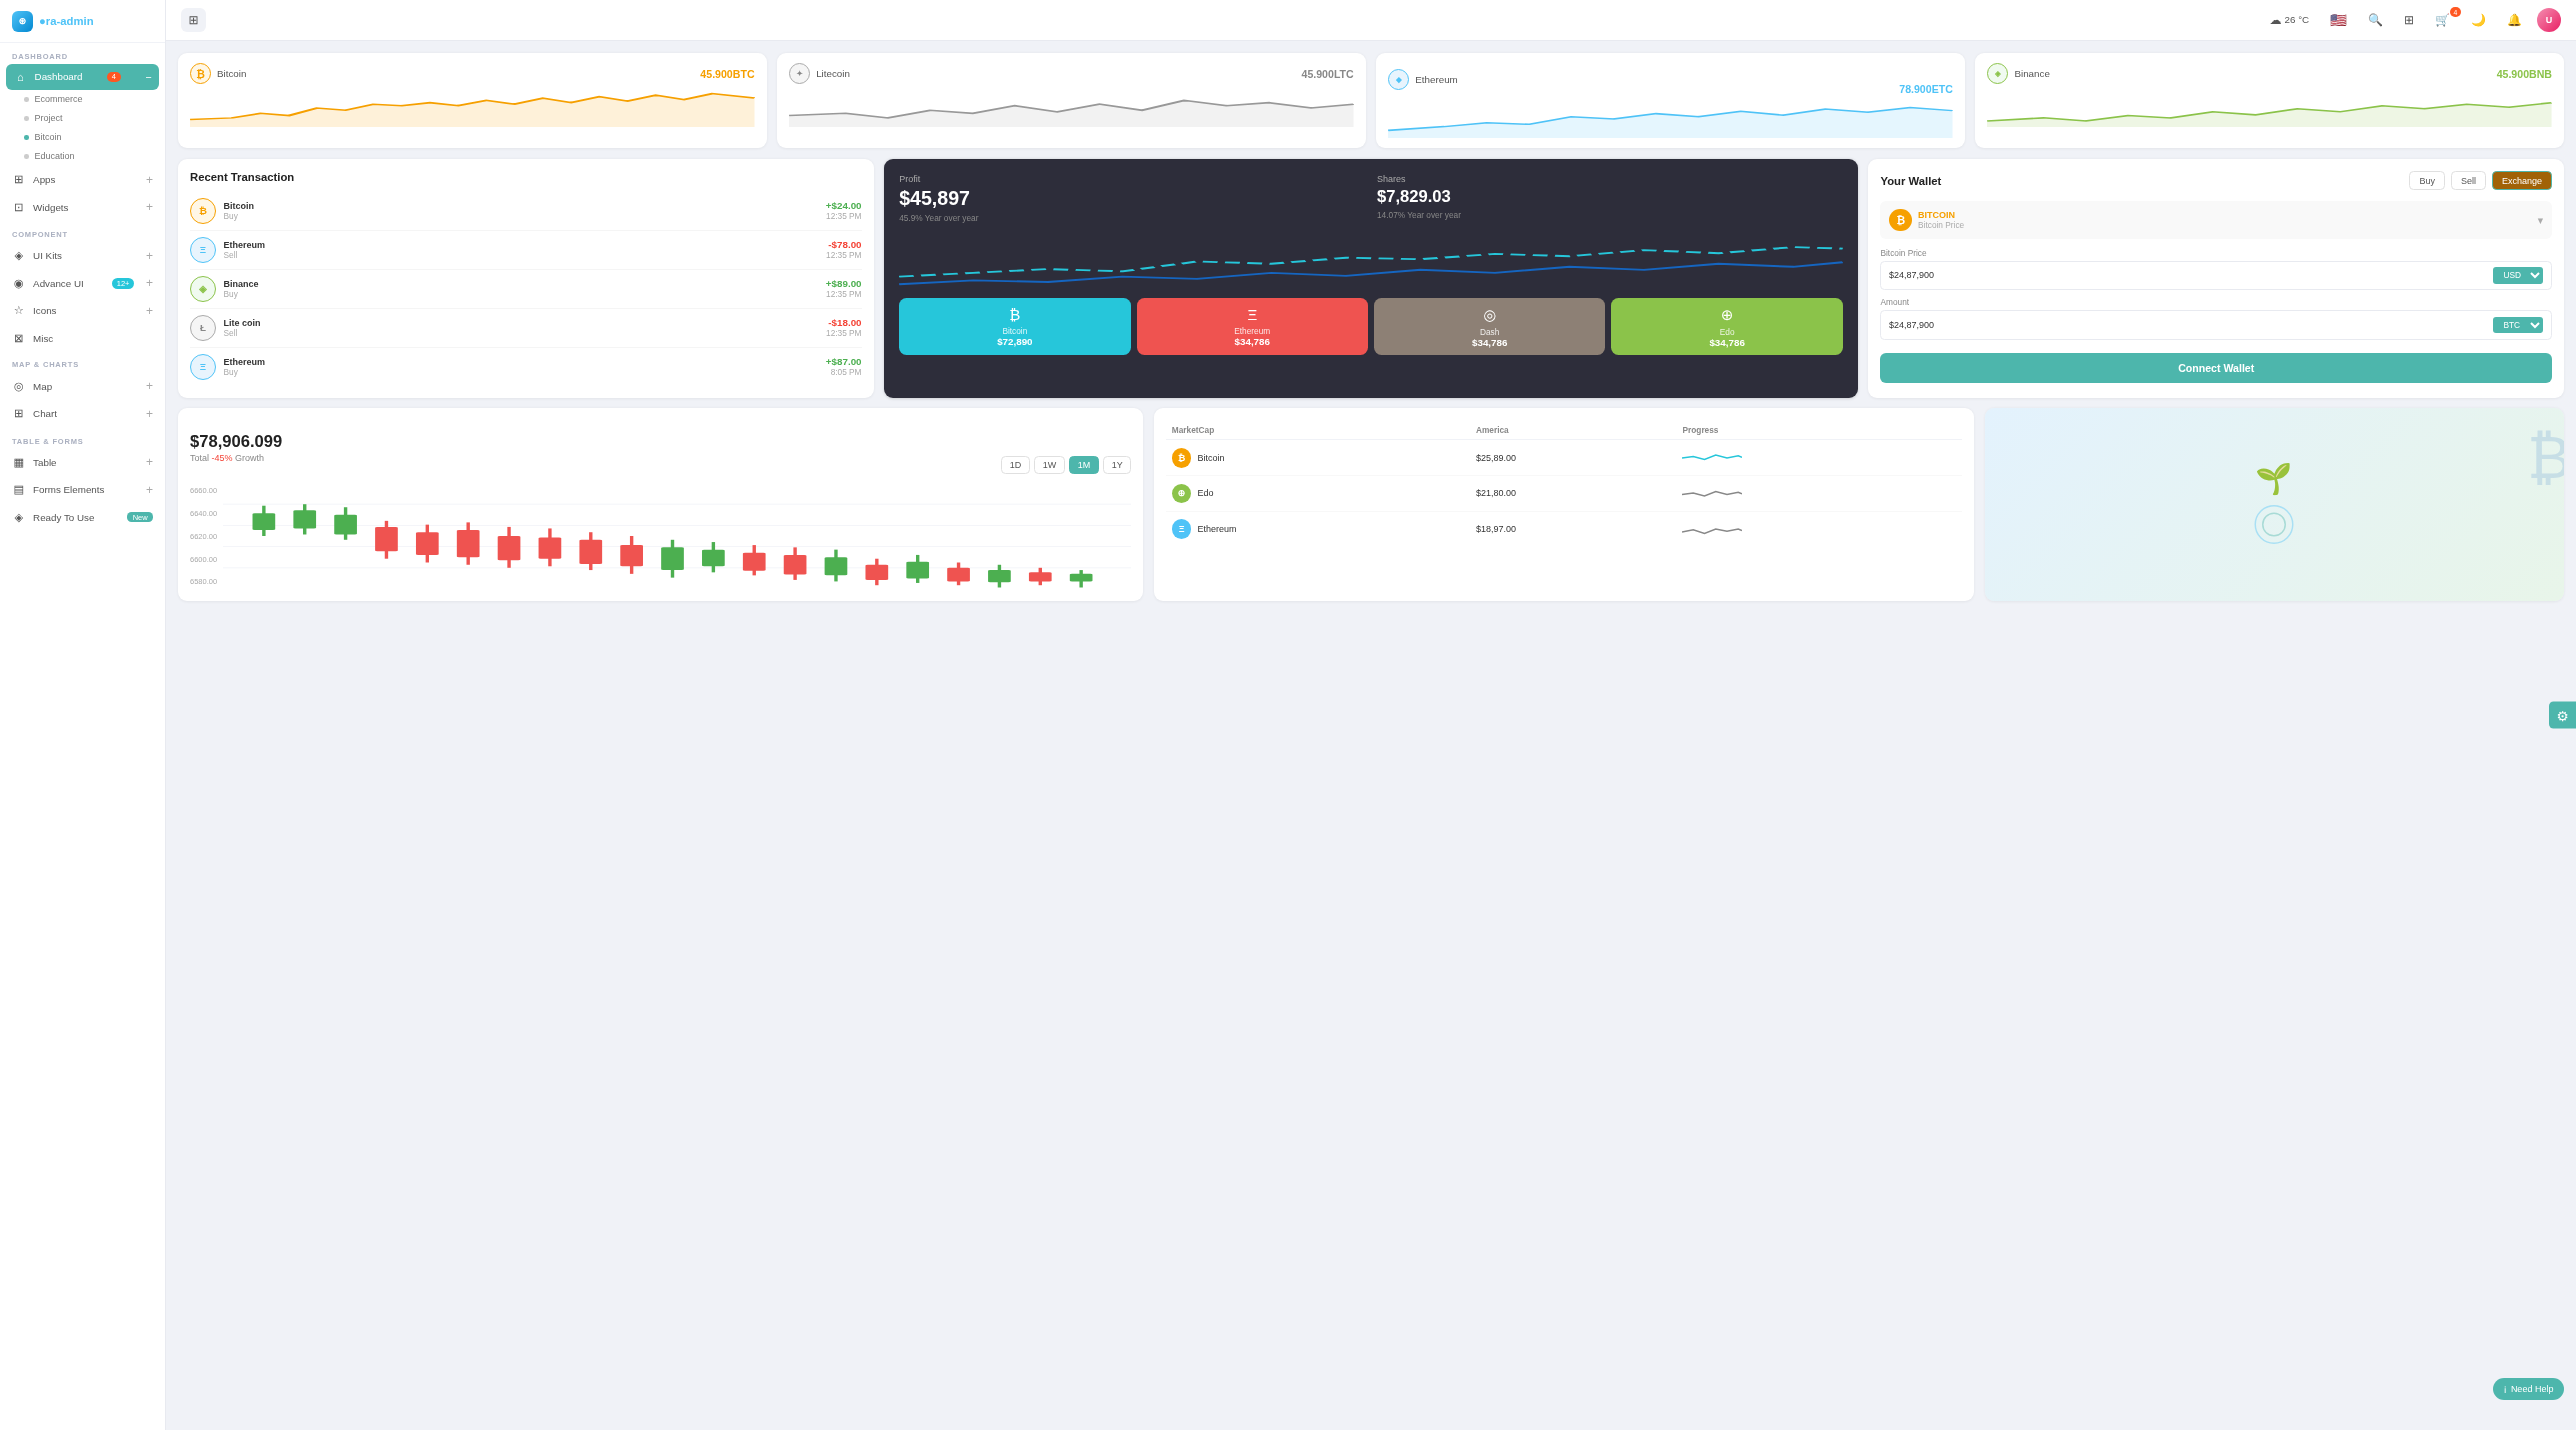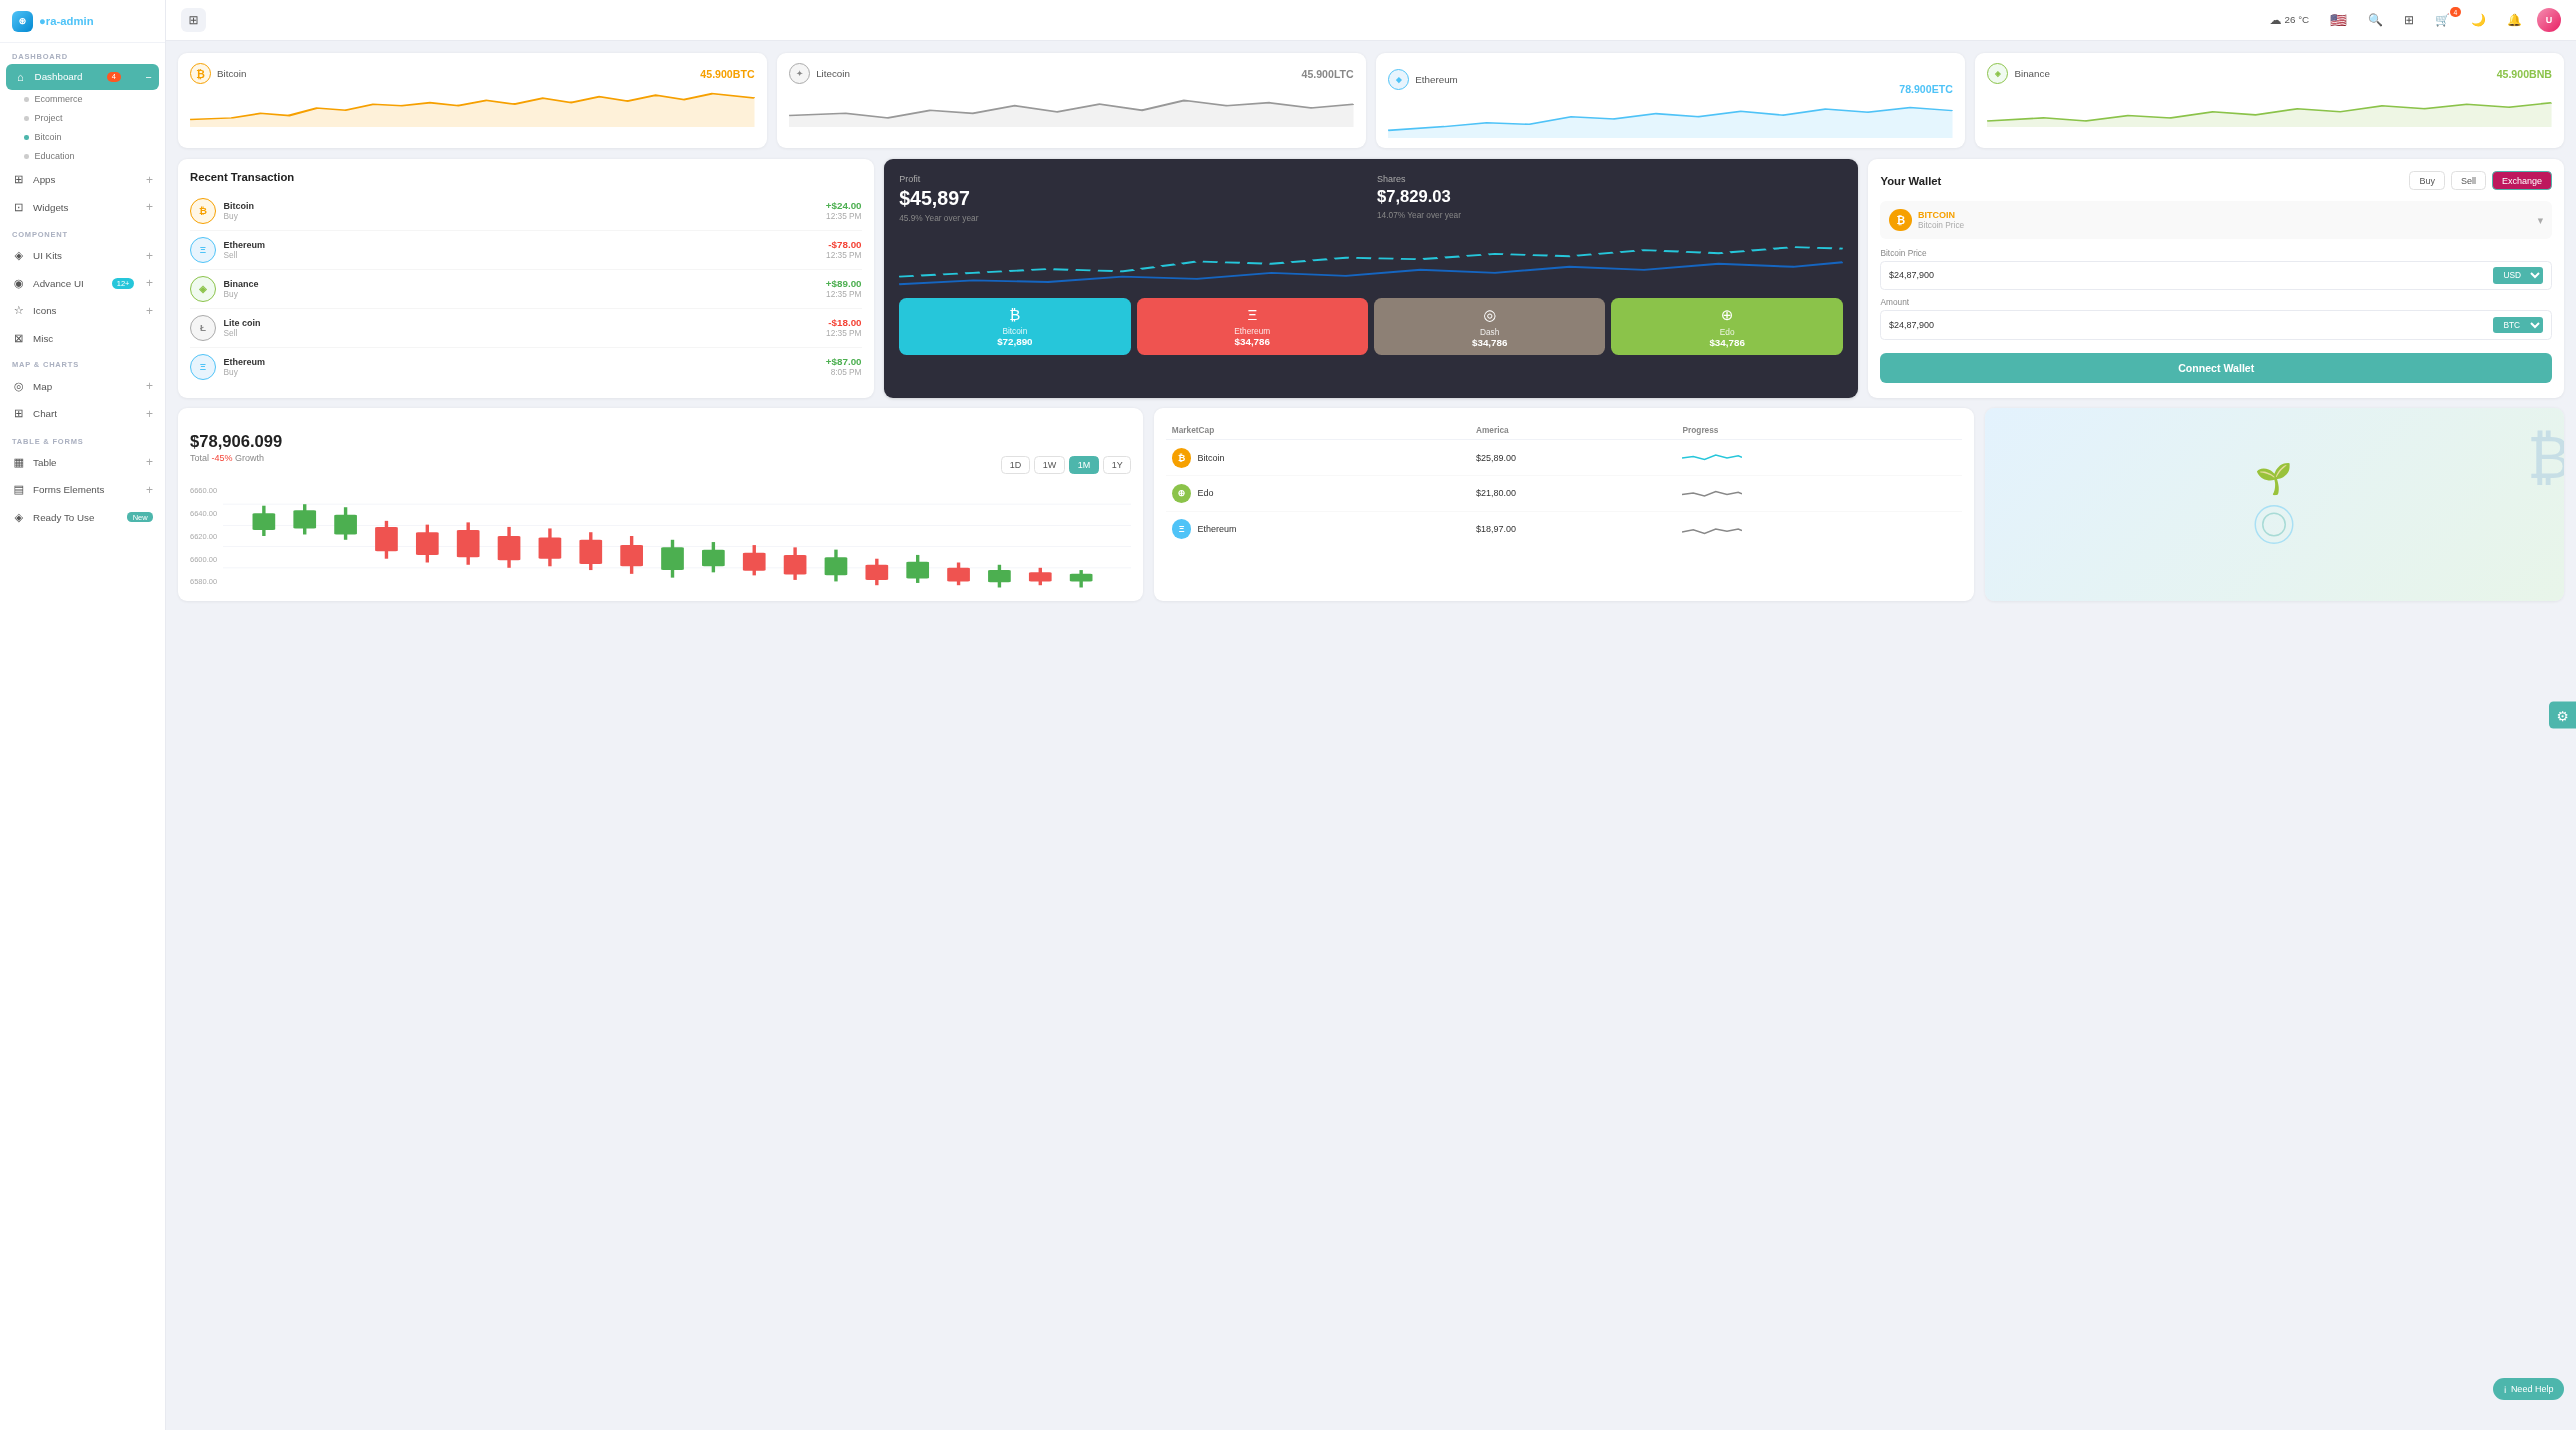--- a/index.html
+++ b/index.html
@@ -93,21 +93,21 @@
     .coin-tile.edo { background: #8bc34a; }
     .coin-tile-icon { font-size: 15px; margin-bottom: 3px; }
     .coin-tile-name { font-size: 8.3px; color: rgba(255,255,255,0.85); }
     .coin-tile-val { font-size: 9.8px; font-weight: 700; color: #fff; }
 
     
     .wallet-card { background: #fff; border-radius: 9px; padding: 12px; box-shadow: 0 0.8px 3px rgba(0,0,0,0.06); }
     .wallet-header { display: flex; align-items: center; gap: 6px; margin-bottom: 10.6px; }
     .wallet-title { font-size: 11.3px; font-weight: 700; color: #222; flex: 1; }
     .wallet-btn { border: 0.8px solid #e0e0e0; background: #fff; border-radius: 4.5px; padding: 3.8px 9px; cursor: pointer; font-size: 9px; color: #555; }
-    .wallet-btn.active { background: #be185d; color: #fff; border-color: #4db6ac; }
+    .wallet-btn.active { background: #a16207; color: #fff; border-color: #4db6ac; }
     .bitcoin-row { display: flex; align-items: center; gap: 6px; background: #f9f9f9; border-radius: 6px; padding: 7.5px 9px; margin-bottom: 9px; }
     .bitcoin-coin-icon { width: 22.6px; height: 22.6px; background: #f6a000; border-radius: 50%; display: flex; align-items: center; justify-content: center; color: #fff; font-size: 10.6px; font-weight: bold; }
     .bitcoin-info { flex: 1; }
     .bitcoin-name { font-size: 9px; font-weight: 700; color: #f6a000; }
     .bitcoin-sub { font-size: 8.3px; color: #aaa; }
     .chevron-down { color: #aaa; font-size: 10.6px; margin-left: auto; cursor: pointer; }
     .field-group { margin-bottom: 7.5px; }
     .field-label { font-size: 8.3px; color: #888; margin-bottom: 3px; }
     .field-row { display: flex; align-items: center; border: 0.8px solid #e8eaf0; border-radius: 4.5px; padding: 5.3px 7.5px; }
     .field-value { flex: 1; font-size: 9px; color: #333; }

